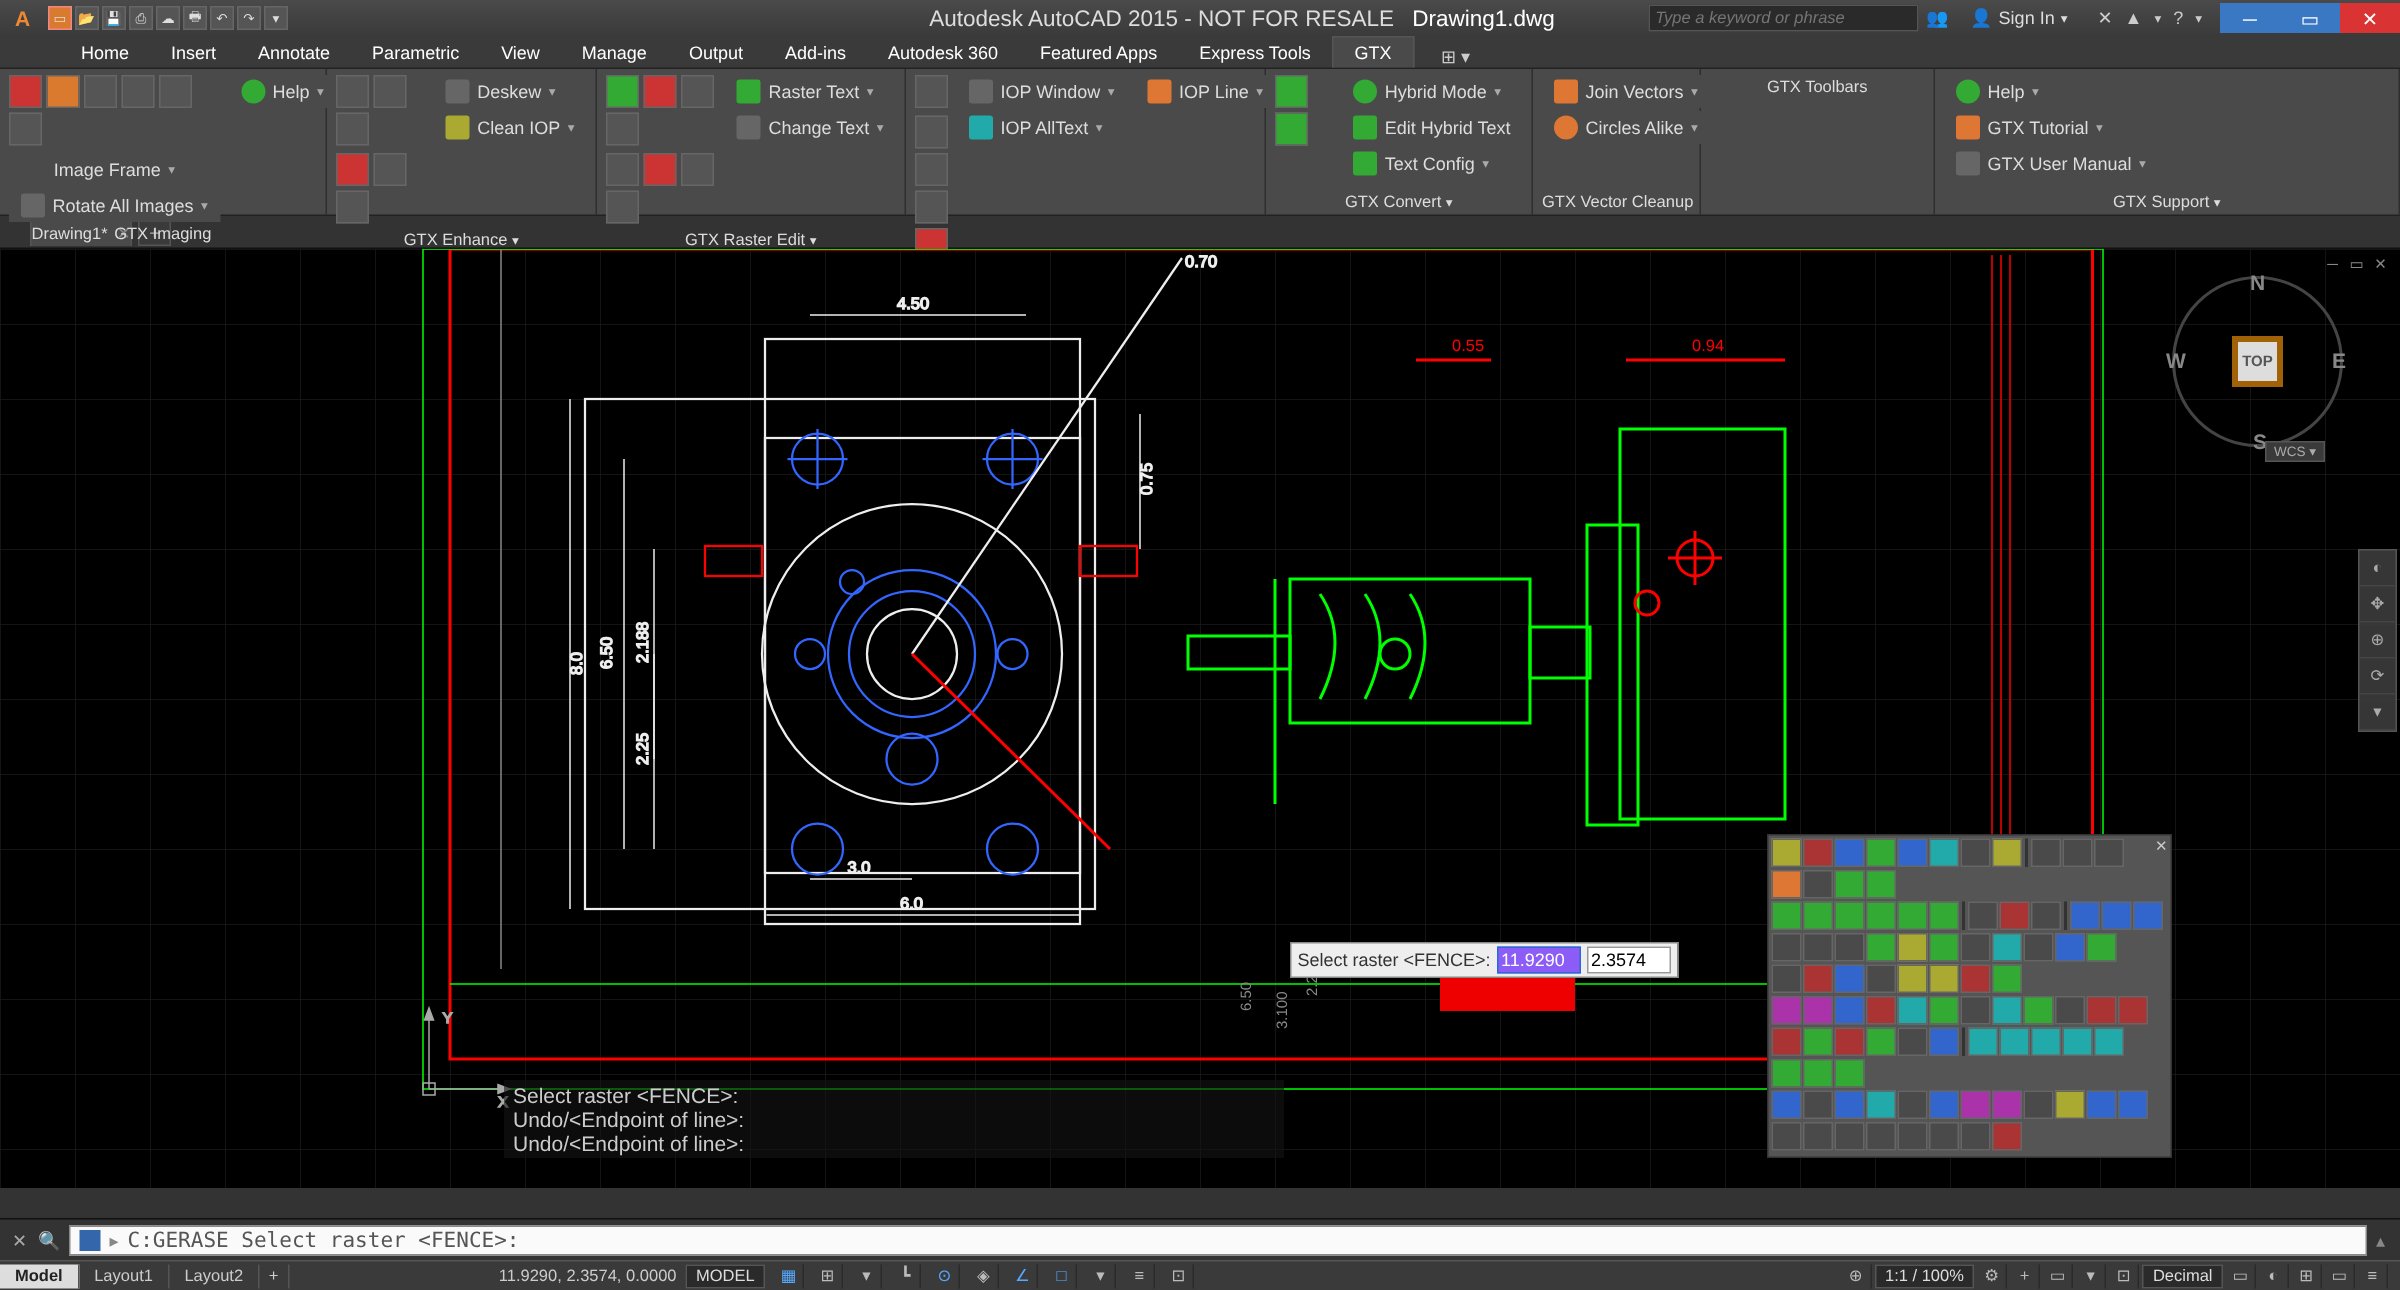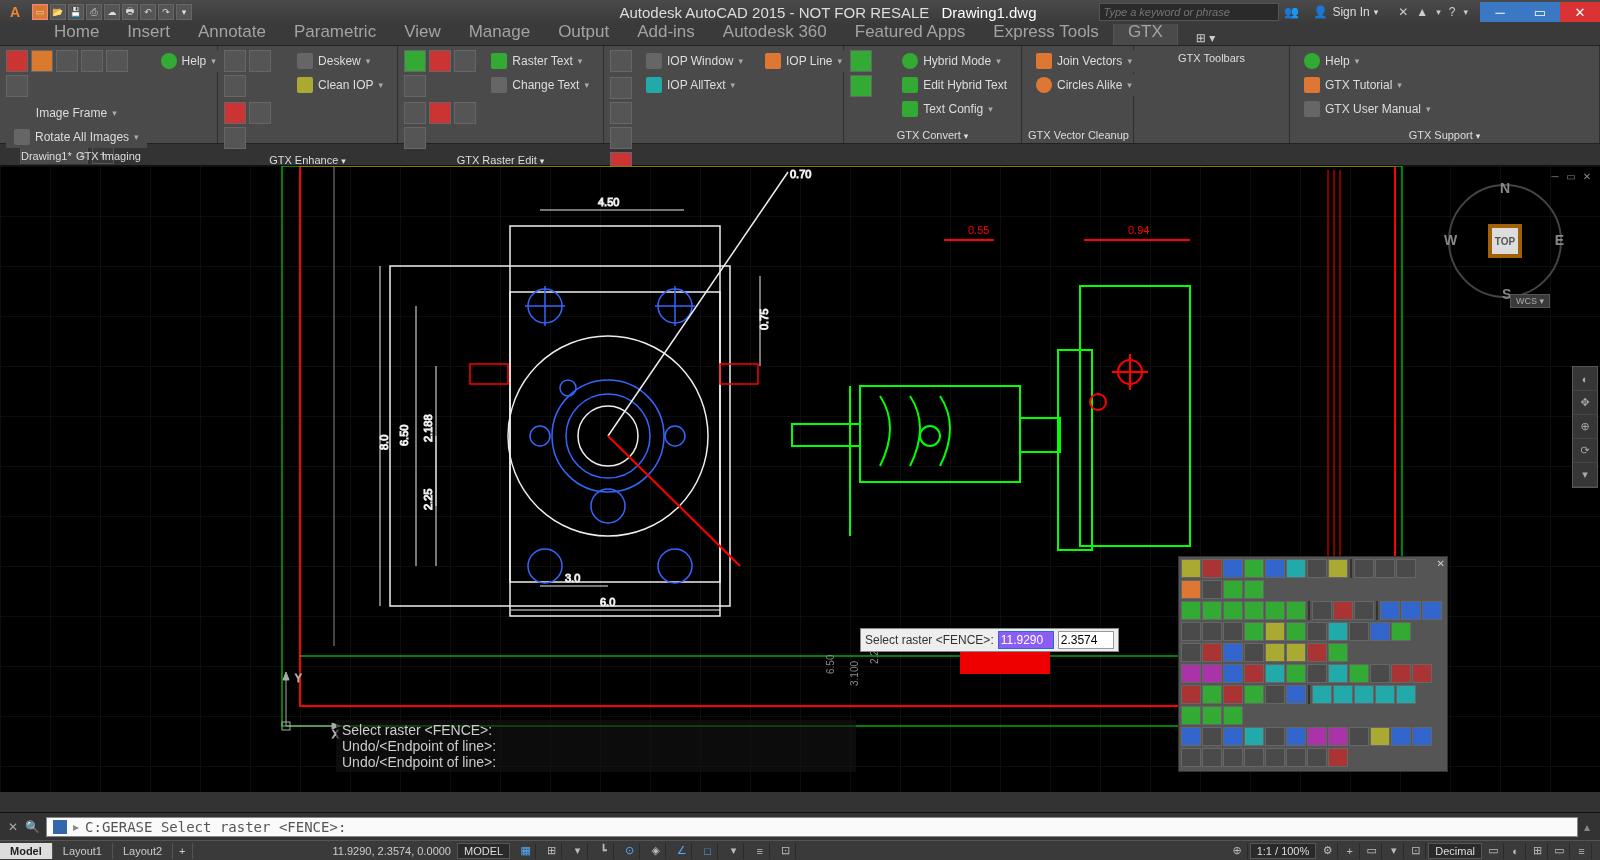--- a/index.html
+++ b/index.html
@@ -19,21 +19,21 @@
 .title-right-icons { display: flex; gap: 8px; align-items: center; padding: 0 6px; }
 .title-right-icons span { color: #ccc; font-size: 12px; cursor: pointer; }
 .win-controls { display: flex; }
 .win-btn { width: 40px; height: 20px; display: flex; align-items: center; justify-content: center; cursor: pointer; font-size: 13px; color: #fff; }
 .win-min { background: #3b78c4; }
 .win-max { background: #3b78c4; }
 .win-close { background: #d93333; }
 
 
 .tabs { height: 22px; background: #3a3a3a; display: flex; align-items: end; padding-left: 40px; border-bottom: 1px solid #222; }
-.tab { padding: 3px 14px; color: #a3a3a3; cursor: pointer; font-size: 17px; }
+.tab { padding: 3px 14px; color: #ffffff; cursor: pointer; font-size: 12px; }
 .tab.active { background: #4a4a4a; border: 1px solid #555; border-bottom: none; }
 .tab-extra { margin-left: 10px; color: #ccc; cursor: pointer; padding: 0 8px; }
 
 
 .ribbon { height: 98px; background: #4a4a4a; display: flex; border-bottom: 1px solid #222; }
 .panel { border-right: 1px solid #2e2e2e; padding: 4px 6px 0 6px; display: flex; flex-direction: column; position: relative; }
 .panel-body { flex: 1; display: flex; gap: 6px; align-items: flex-start; }
 .panel-title { text-align: center; color: #ddd; font-size: 11px; padding: 2px 0; white-space: nowrap; }
 .panel-title .dd { font-size: 9px; margin-left: 3px; }
 .btn-row { display: flex; gap: 3px; margin-bottom: 3px; flex-wrap: wrap; }

